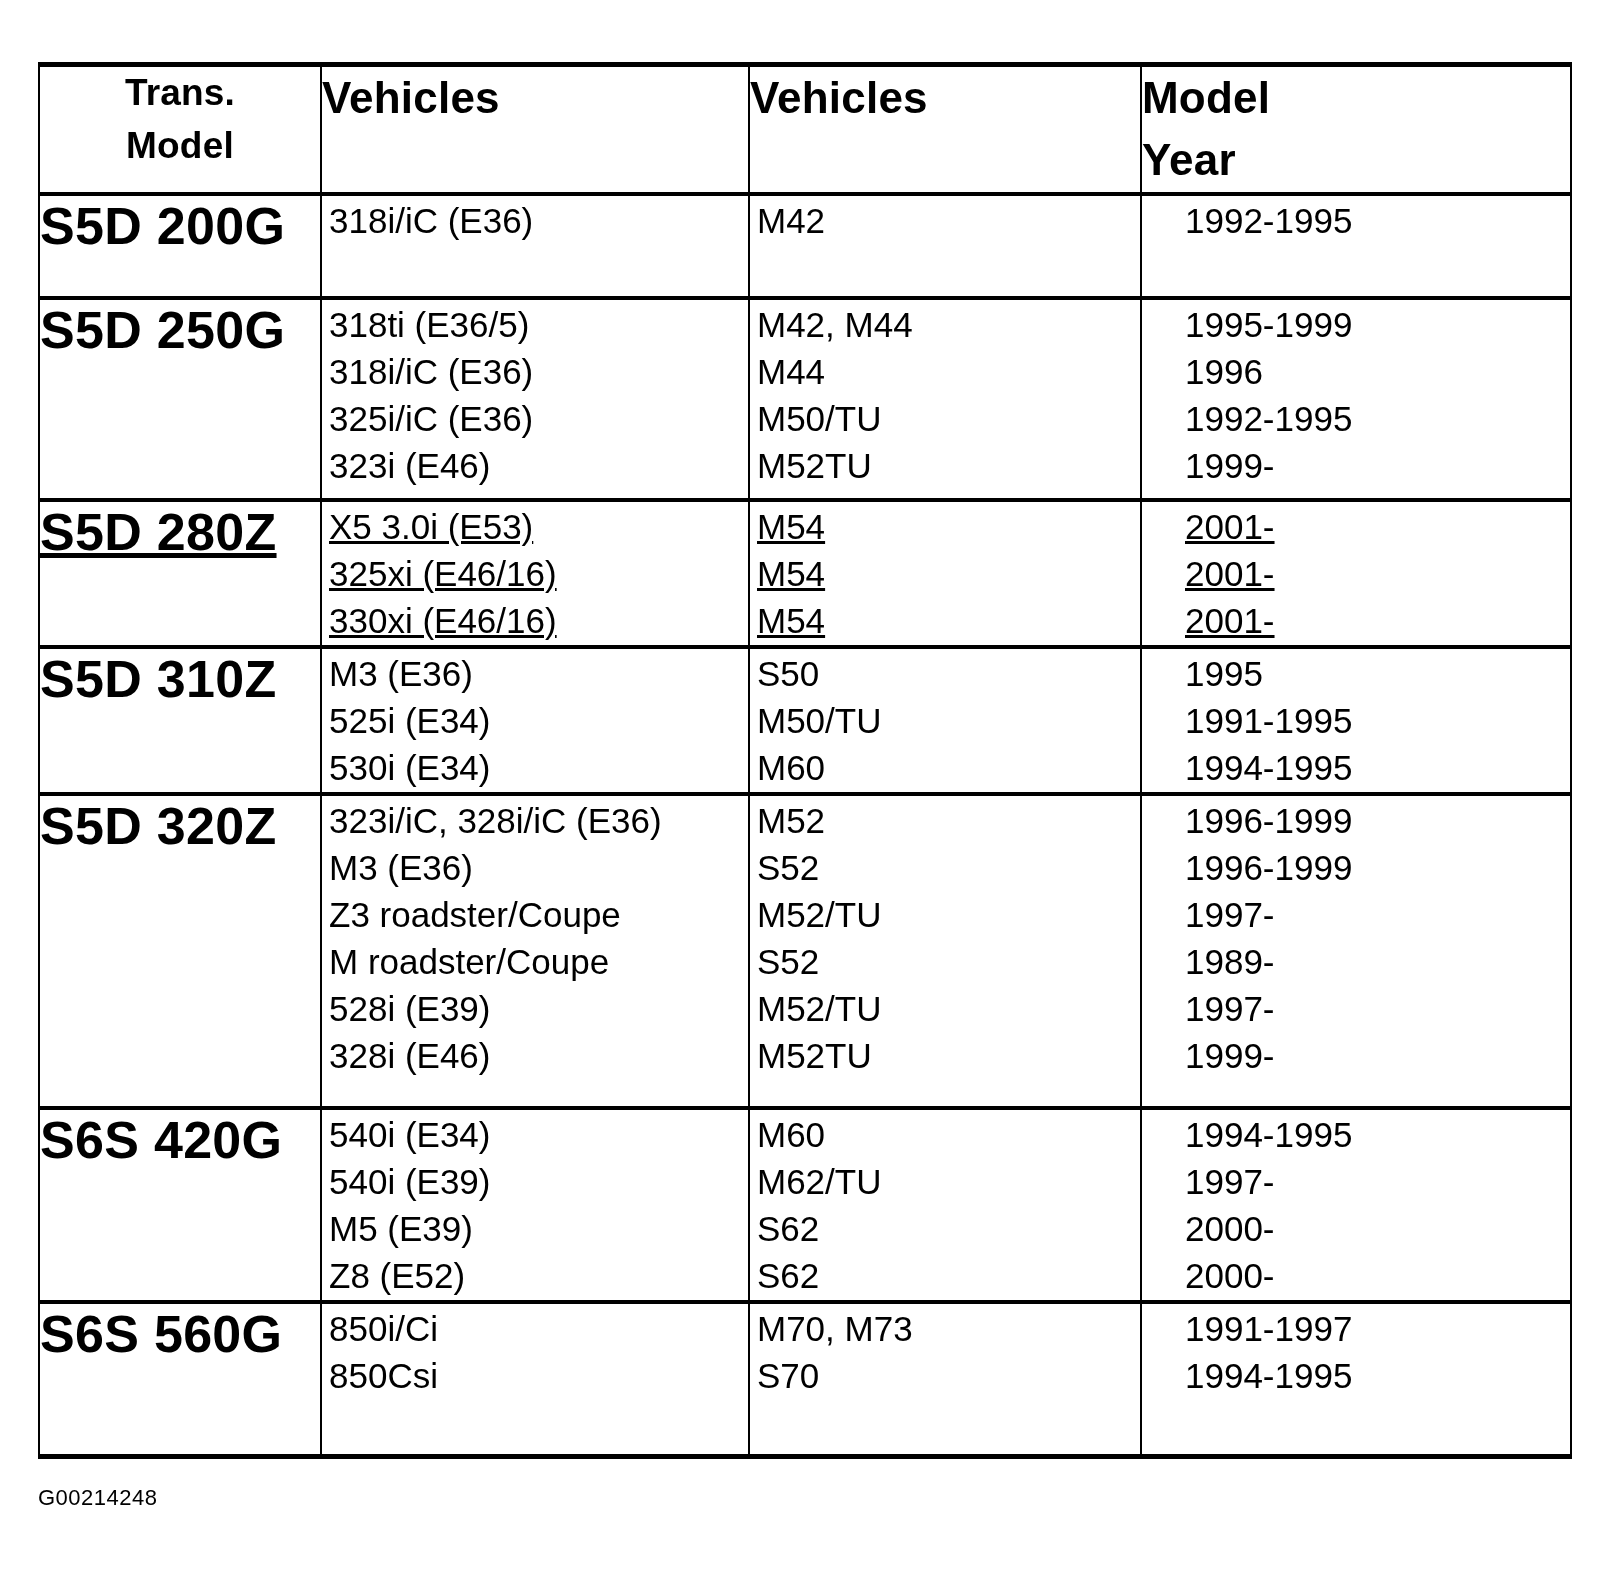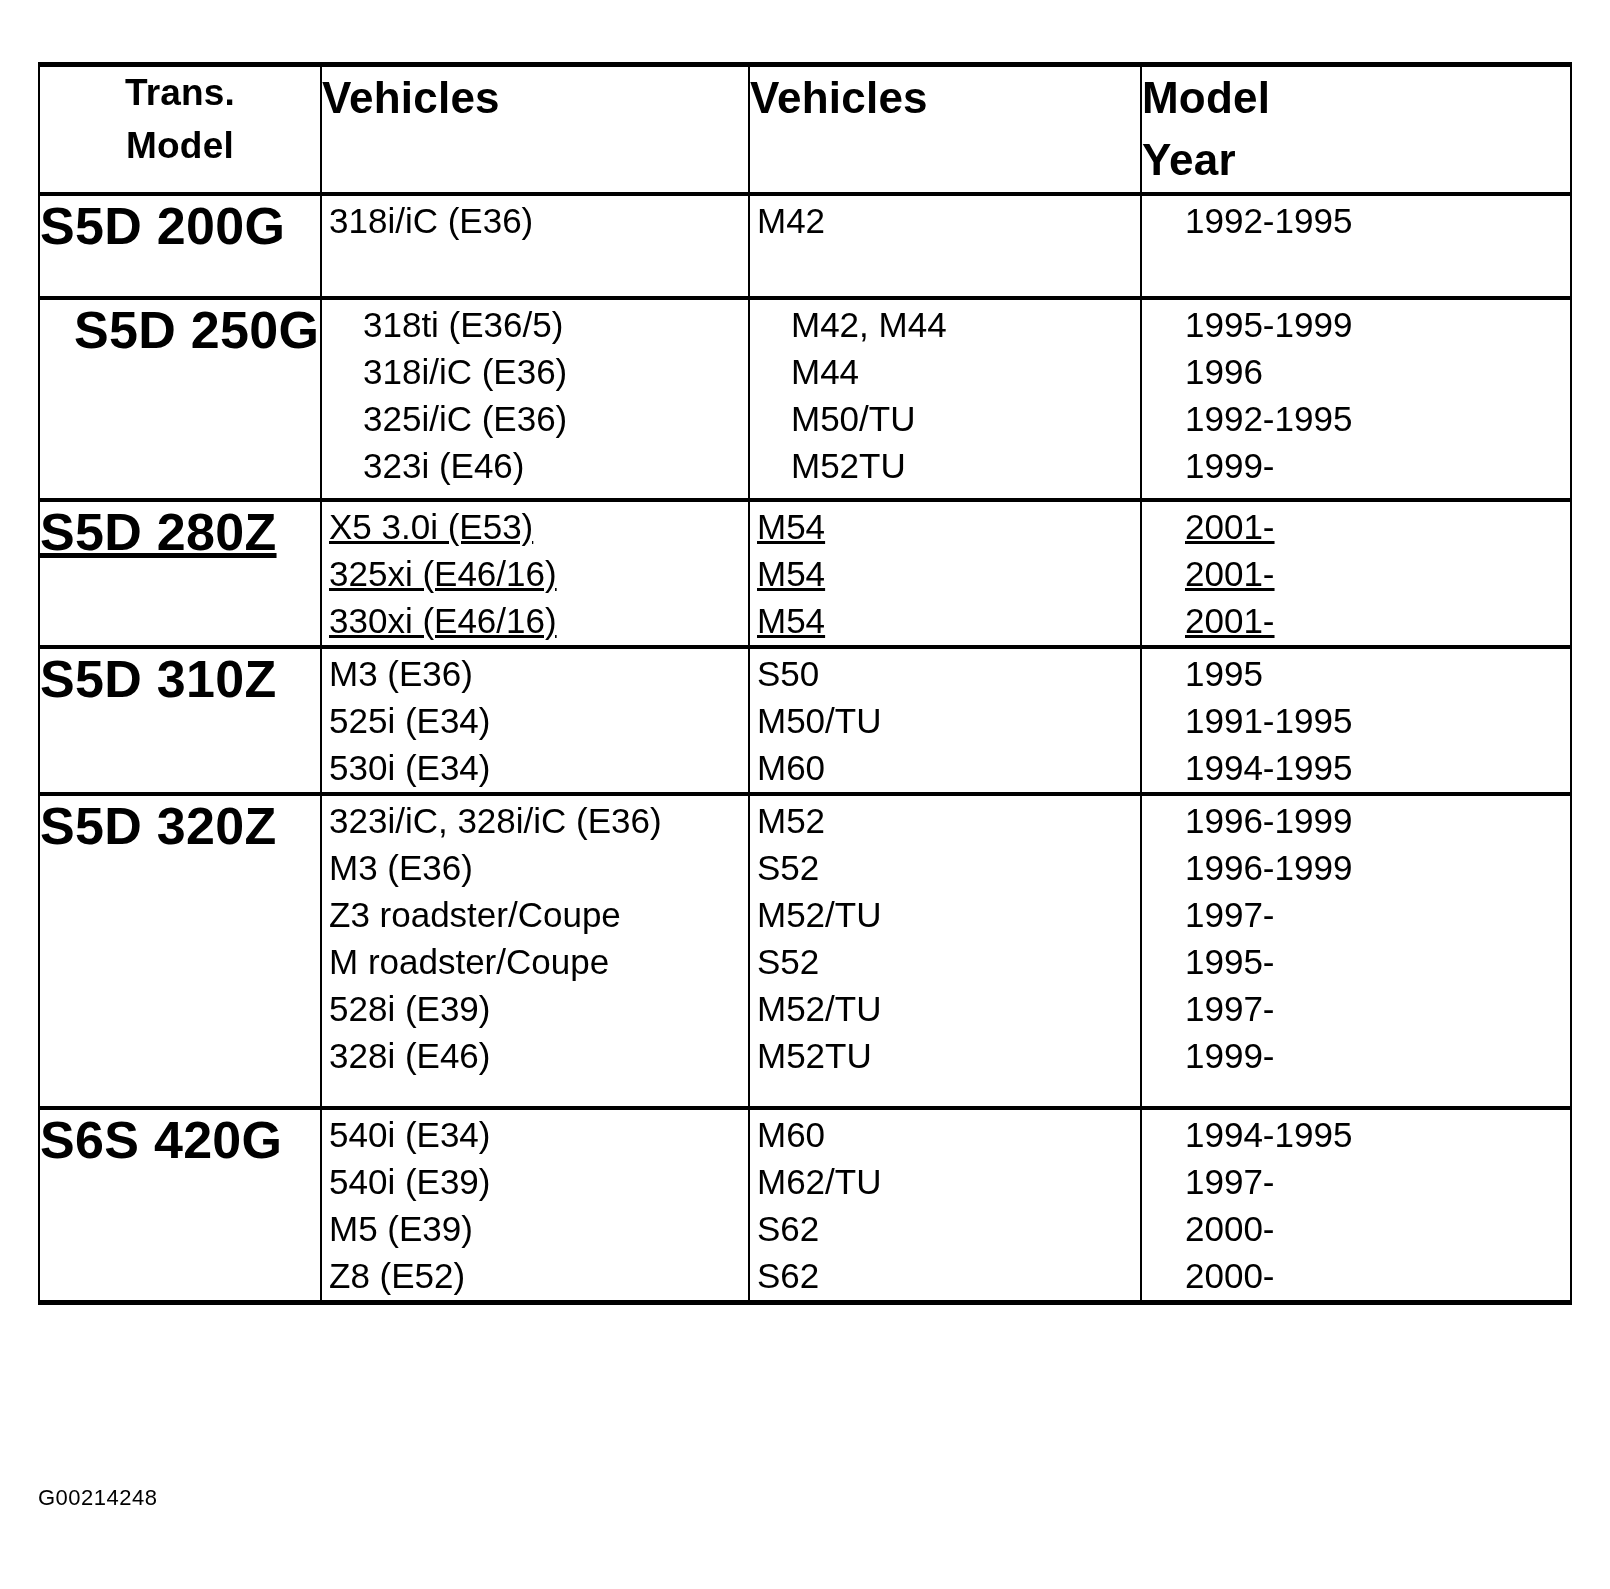--- a/index.html
+++ b/index.html
@@ -115,21 +115,21 @@
   .list-cell li {
     margin: 0;
     padding: 0 0 12px 0;
     white-space: nowrap;
     line-height: 1.0;
   }
   .list-cell li:last-child { padding-bottom: 0; }
 
   
   tr.r-200g td { height: 100px; }
-  tr.r-250g td { height: 198px; padding-left: 34px; }
+  tr.r-250g td { height: 198px; }
   tr.r-280z td { height: 142px; text-decoration: underline; }
   tr.r-310z td { height: 142px; }
   tr.r-320z td { height: 310px; }
   tr.r-420g td { height: 190px; }
   tr.r-560g td { height: 150px; }
 
   
   .caption {
     position: absolute;
     left: 38px;
@@ -299,21 +299,21 @@
               <li>S52</li>
               <li>M52/TU</li>
               <li>M52TU</li>
             </ul>
           </td>
           <td class="list-cell year-col">
             <ul>
               <li>1996-1999</li>
               <li>1996-1999</li>
               <li>1997-</li>
-              <li>1995-</li>
+              <li>1989-</li>
               <li>1997-</li>
               <li>1999-</li>
             </ul>
           </td>
         </tr>
 
         <tr class="body-row r-420g">
           <td class="trans-cell">
             <span>S6S 420G</span>
           </td>
@@ -336,20 +336,43 @@
           <td class="list-cell year-col">
             <ul>
               <li>1994-1995</li>
               <li>1997-</li>
               <li>2000-</li>
               <li>2000-</li>
             </ul>
           </td>
         </tr>
 
+        <tr class="body-row r-560g">
+          <td class="trans-cell">
+            <span>S6S 560G</span>
+          </td>
+          <td class="list-cell">
+            <ul>
+              <li>850i/Ci</li>
+              <li>850Csi</li>
+            </ul>
+          </td>
+          <td class="list-cell">
+            <ul>
+              <li>M70, M73</li>
+              <li>S70</li>
+            </ul>
+          </td>
+          <td class="list-cell year-col">
+            <ul>
+              <li>1991-1997</li>
+              <li>1994-1995</li>
+            </ul>
+          </td>
+        </tr>
 
       </tbody>
     </table>
   </div>
 
   <div class="caption">G00214248</div>
 
 </div>
 
 </body></html>

